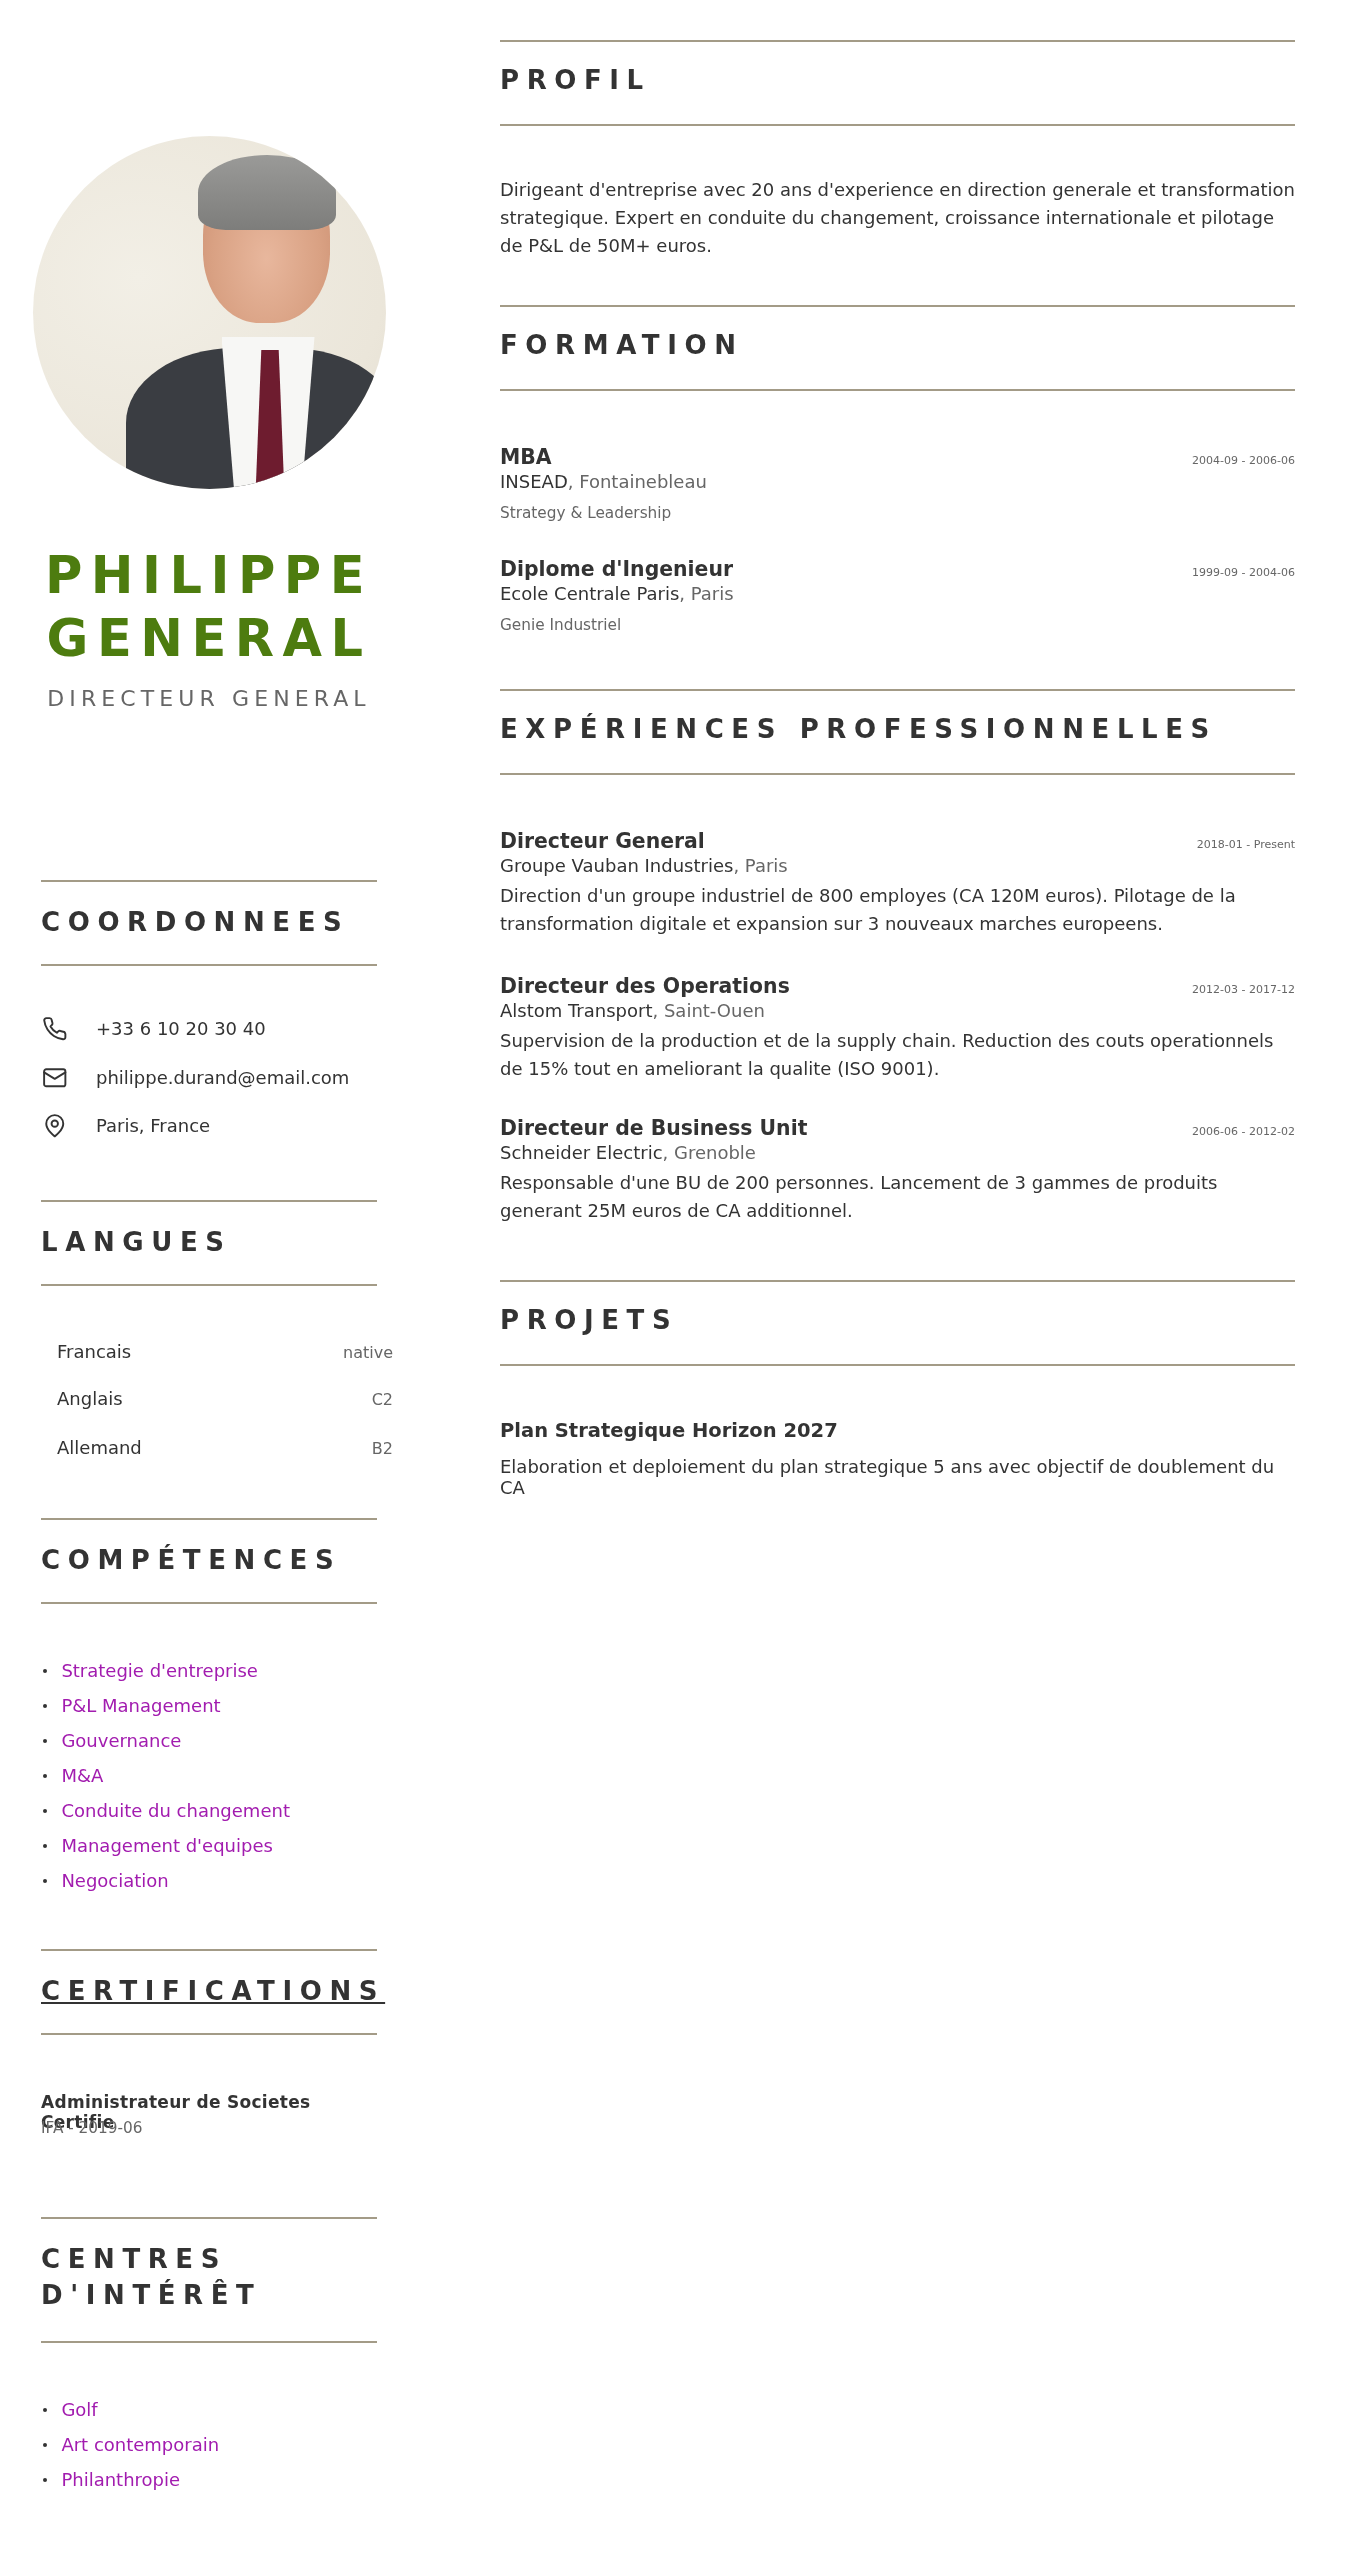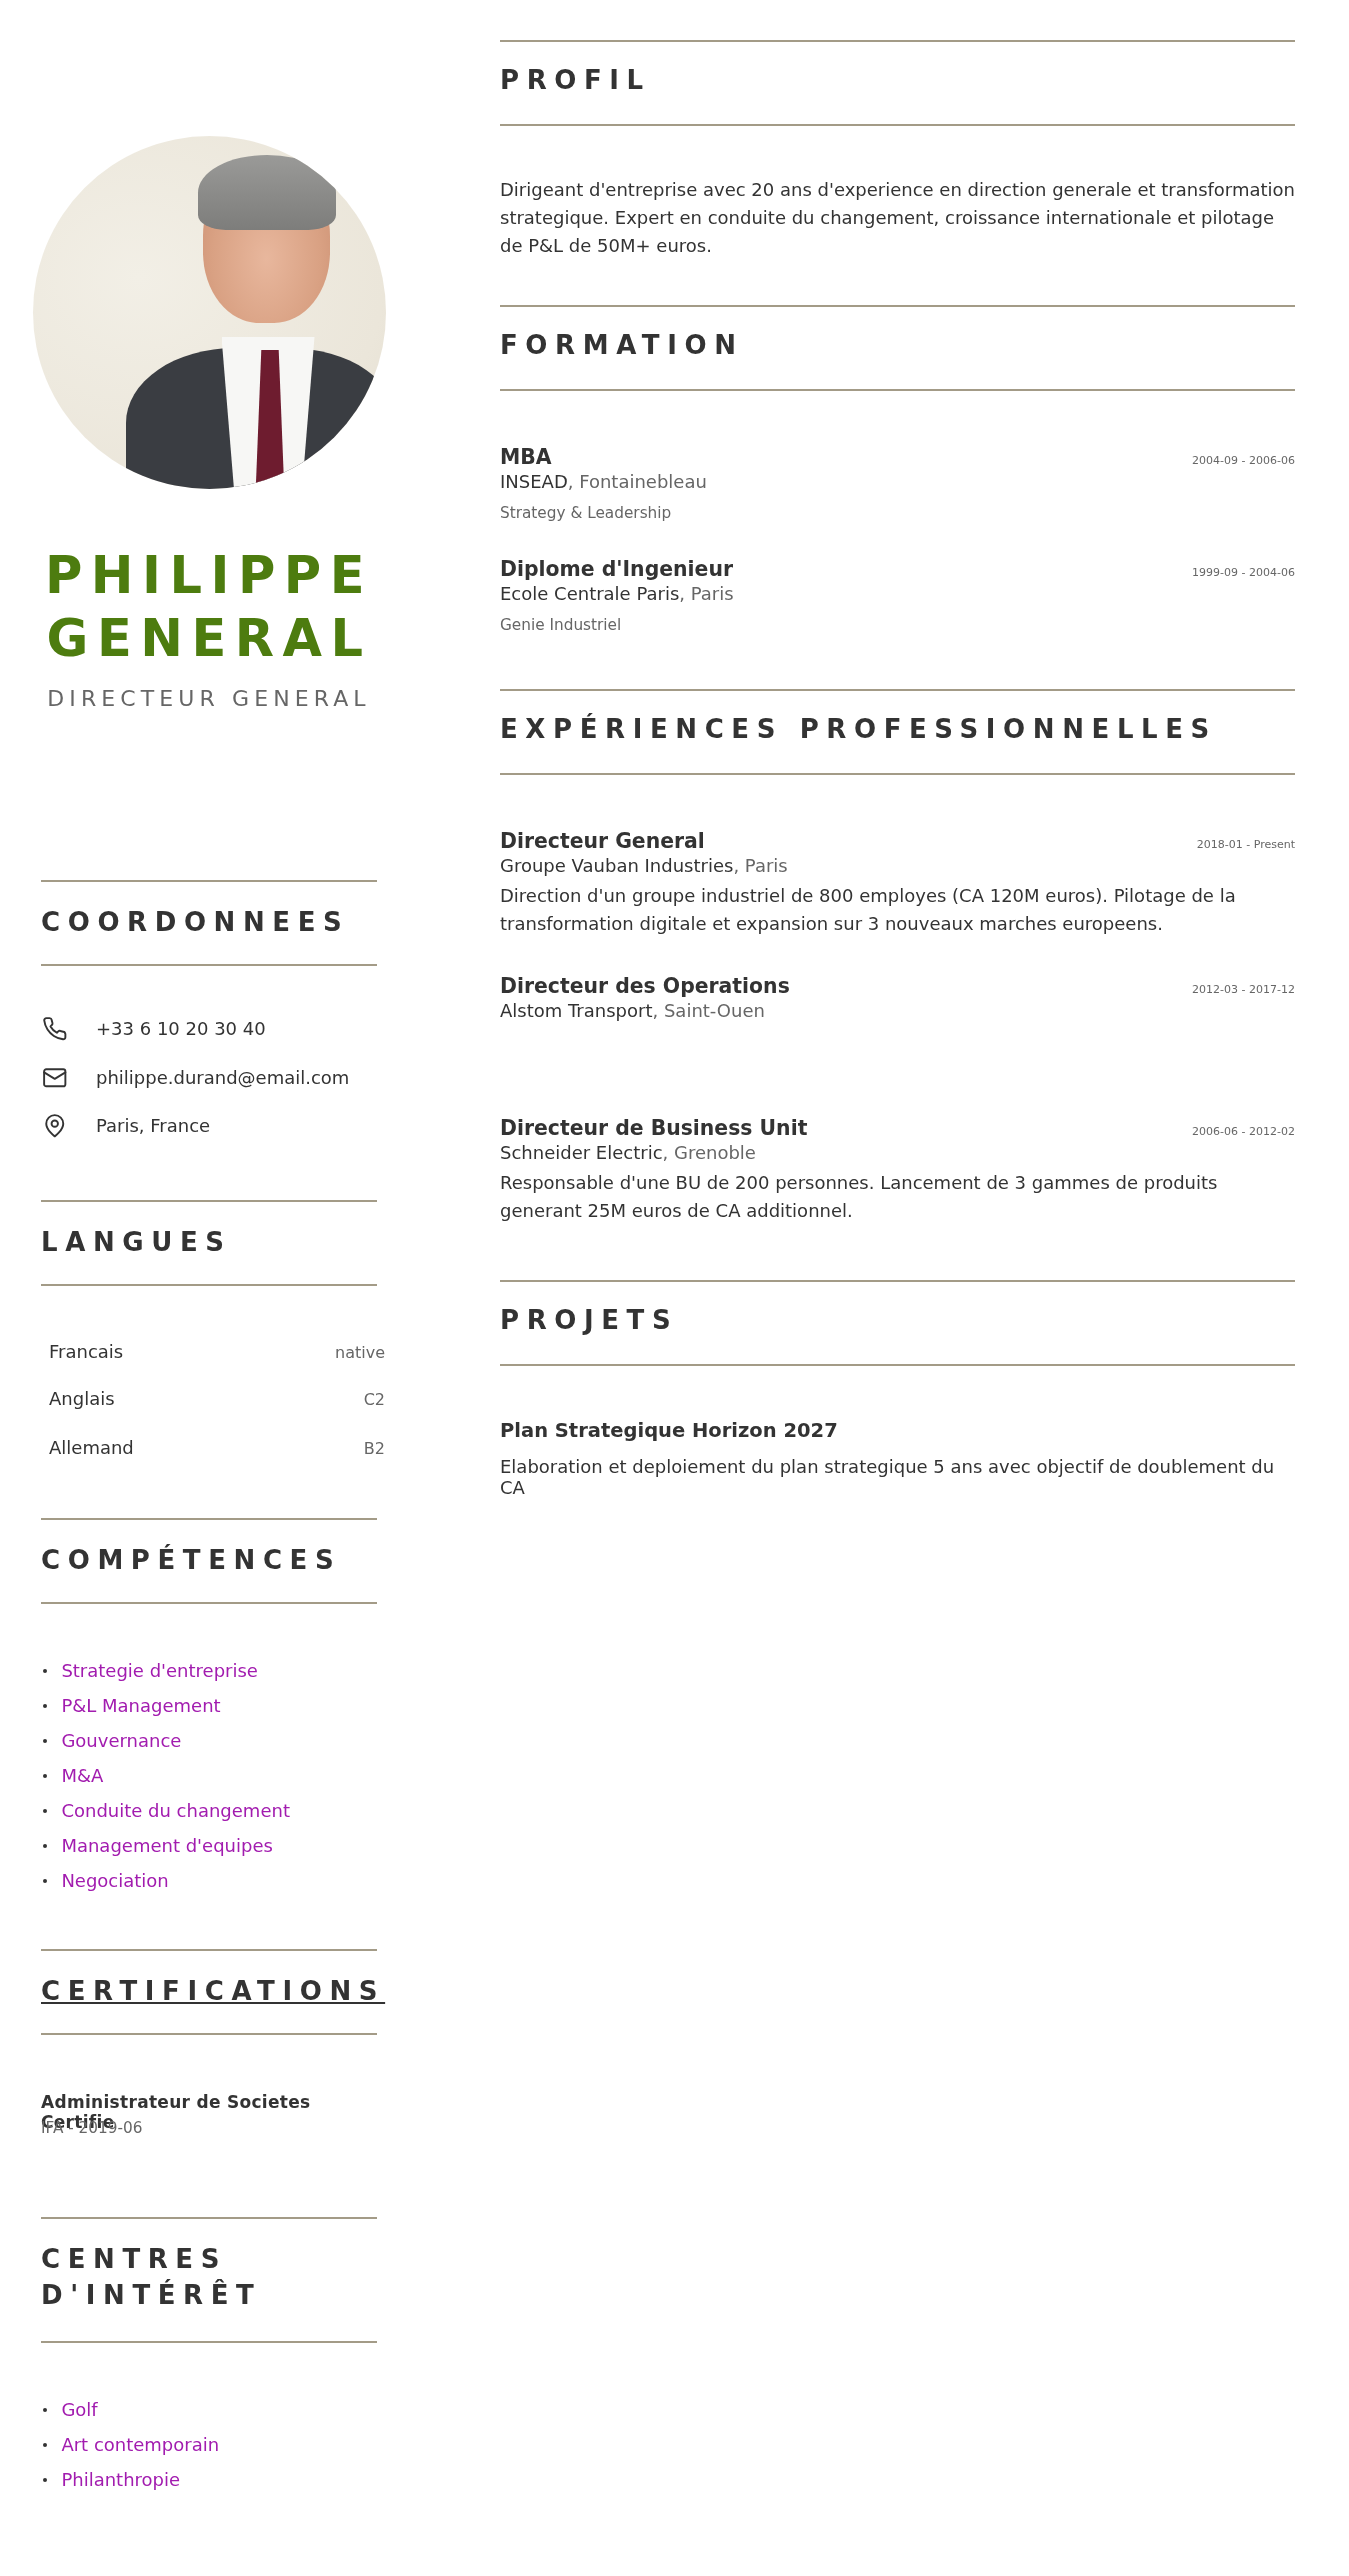--- a/index.html
+++ b/index.html
@@ -68,21 +68,21 @@
 
   
   .contact-row {
     position: absolute; left: 0; height: 31px; display: flex; align-items: center;
     font-size: 18px; color: #333;
   }
   .contact-row .icon { width: 27px; height: 27px; margin-right: 28px; display: flex; align-items: center; justify-content: center; }
   .contact-row .icon svg { width: 25.5px; height: 25.5px; }
 
   .lang-row {
-    position: absolute; left: 8px; width: 336px; display: flex; justify-content: space-between; align-items: baseline;
+    position: absolute; left: 16px; width: 336px; display: flex; justify-content: space-between; align-items: baseline;
     font-size: 18px; color: #333;
   }
   .lang-row .level { font-size: 16px; color: #666; }
 
   .bullet-list { position: absolute; left: 0; width: 336px; list-style: none; }
   .bullet-list li {
     font-size: 18px; color: #a21caf; height: 35px; line-height: 35px; position: relative; padding-left: 20.4px;
   }
   .bullet-list li::before {
     content: ""; position: absolute; left: 1.7px; top: 16px; width: 4.2px; height: 4.2px; border-radius: 50%; background: #333;
@@ -242,20 +242,21 @@
     </div>
     <div class="org"><span>Groupe Vauban Industries</span><span class="loc">, Paris</span></div>
     <div class="desc">Direction d'un groupe industriel de 800 employes (CA 120M euros). Pilotage de la transformation digitale et expansion sur 3 nouveaux marches europeens.</div>
   </div>
   <div class="entry" style="top:974px;">
     <div class="row1">
       <span class="etitle">Directeur des Operations</span>
       <span class="date">2012-03 - 2017-12</span>
     </div>
     <div class="org"><span>Alstom Transport</span><span class="loc">, Saint-Ouen</span></div>
+    <div class="desc">Supervision de la production et de la supply chain. Reduction des couts operationnels de 15% tout en ameliorant la qualite (ISO 9001).</div>
   </div>
   <div class="entry" style="top:1116px;">
     <div class="row1">
       <span class="etitle">Directeur de Business Unit</span>
       <span class="date">2006-06 - 2012-02</span>
     </div>
     <div class="org"><span>Schneider Electric</span><span class="loc">, Grenoble</span></div>
     <div class="desc">Responsable d'une BU de 200 personnes. Lancement de 3 gammes de produits generant 25M euros de CA additionnel.</div>
   </div>
 

